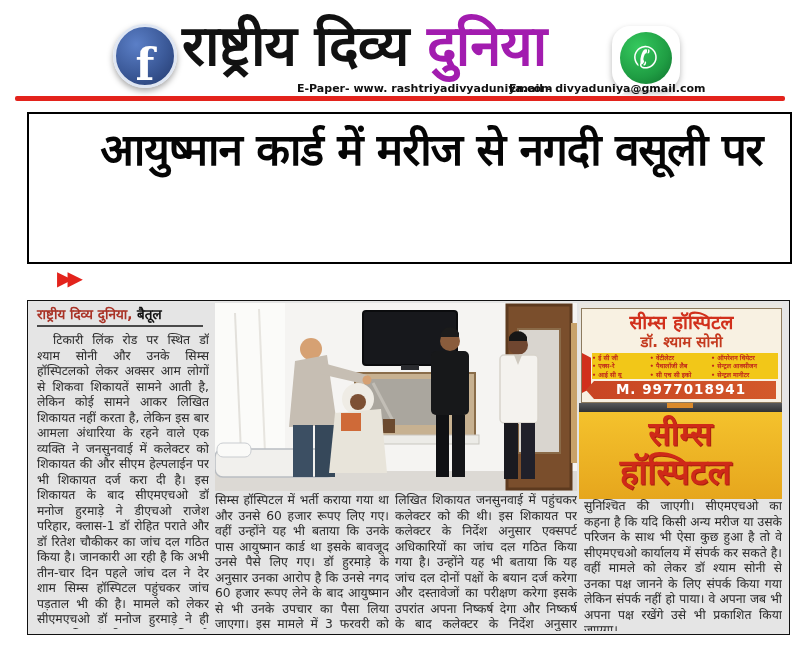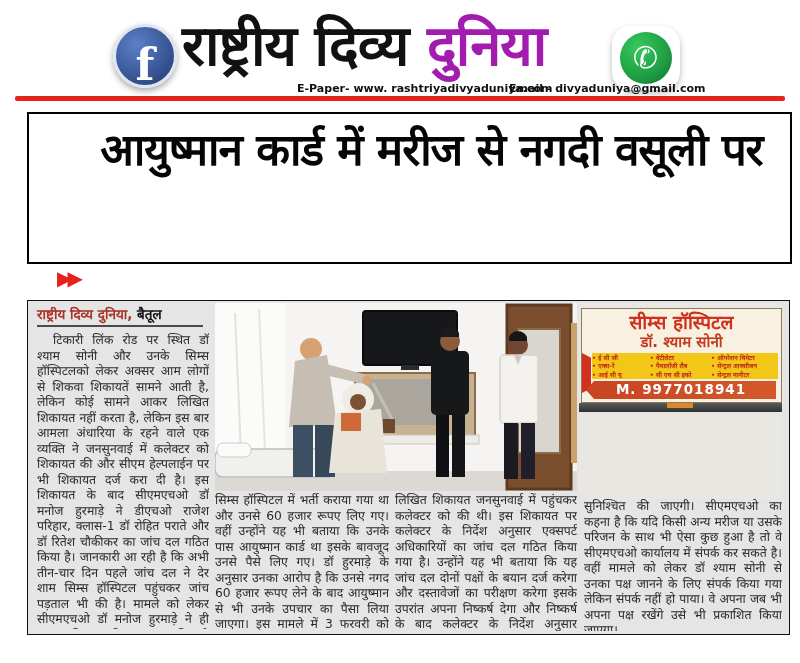--- a/index.html
+++ b/index.html
@@ -207,20 +207,24 @@
           <span class="svc">आई सी यू</span>
           <span class="svc">सी एच सी  इको</span>
           <span class="svc">सेन्ट्रल मानीटर</span>
         </div>
         <div class="phone-banner">
           <span class="phone-number">M. 9977018941</span>
         </div>
       </div>
       <div class="ledge"></div>
       <div class="ledge-tag"></div>
+      <div class="board2">
+        <div class="board2-l1">सीम्स</div>
+        <div class="board2-l2">हॉस्पिटल</div>
+      </div>
     </div>
 
     <div class="news-col col4">
       <p>सुनिश्चित की जाएगी। सीएमएचओ का कहना है कि यदि किसी अन्य मरीज या उसके परिजन के साथ भी ऐसा कुछ हुआ है तो वे सीएमएचओ कार्यालय में संपर्क कर सकते है। वहीं मामले को लेकर डॉ श्याम सोनी से उनका पक्ष जानने के लिए संपर्क किया गया लेकिन संपर्क नहीं हो पाया। वे अपना जब भी अपना पक्ष रखेंगे उसे भी प्रकाशित किया जाएगा।</p>
     </div>
   </div>
 
 </div>
 
 </body></html>

